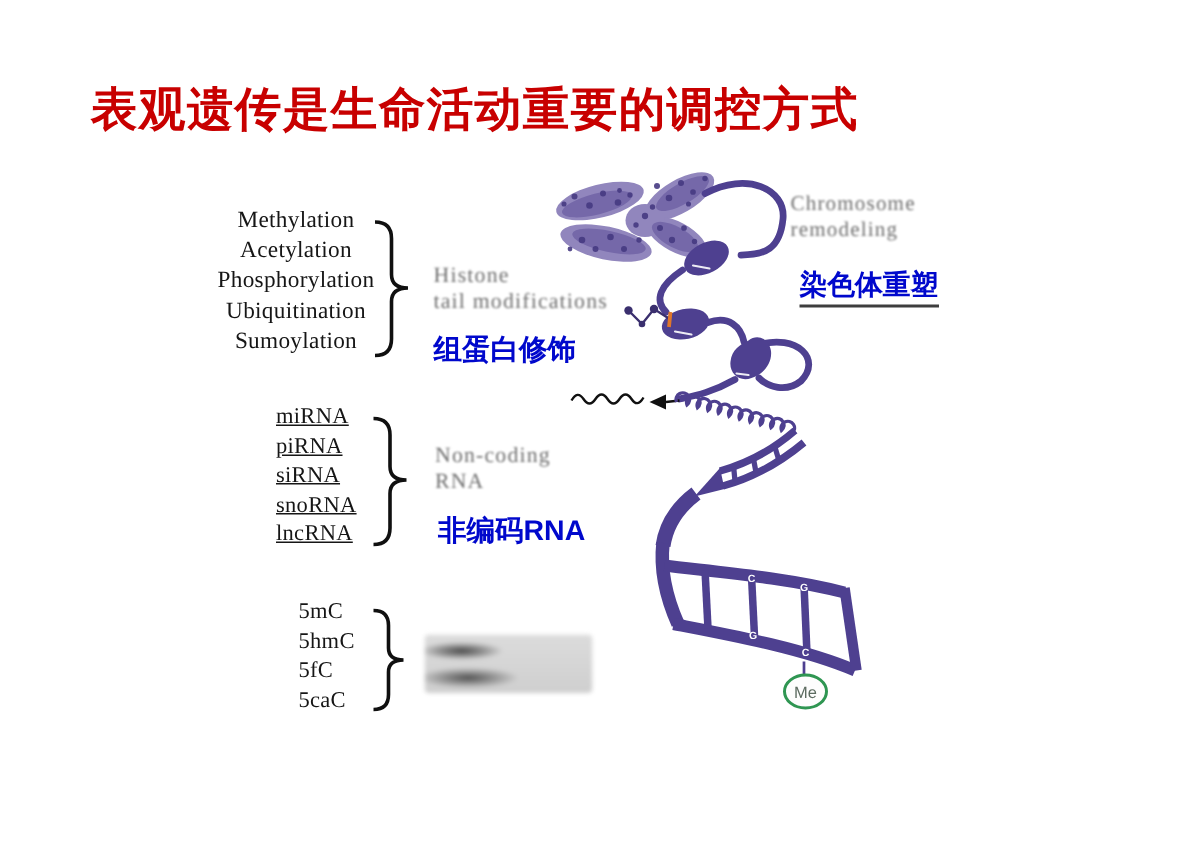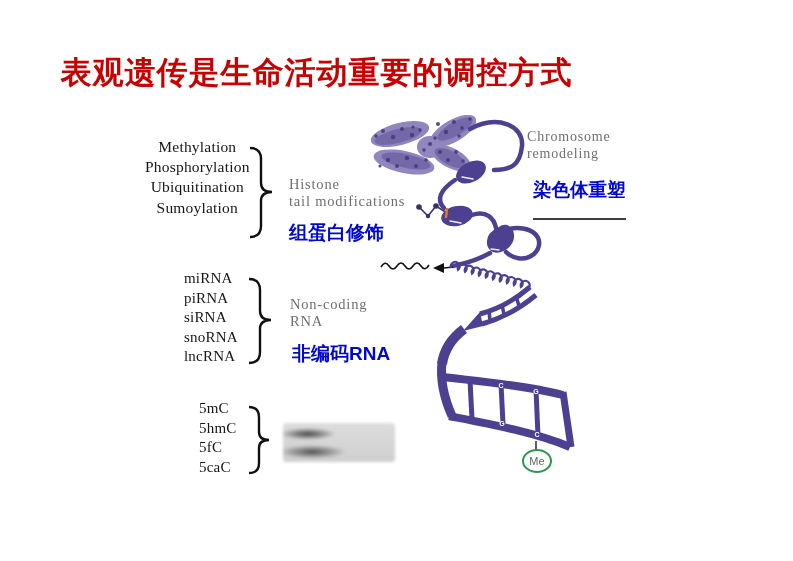--- a/index.html
+++ b/index.html
@@ -11,36 +11,36 @@
     position:absolute; top:52px; left:0; width:100%; text-align:center;
     font-size:31px; font-weight:bold; color:#c80000; letter-spacing:1px;
     white-space:nowrap;
   }
   .diagram-svg { position:absolute; left:0; top:0; }
   .mark-list {
     position:absolute; font-family:"Liberation Serif", serif; color:#161616;
     filter:blur(0.35px); letter-spacing:0.2px; white-space:nowrap;
   }
   .list-histone { left:145px; top:137px; font-size:15.5px; line-height:20.2px;text-align:center; }
-  .list-ncrna   { left:184px; top:269px; font-size:15px;   line-height:19.6px; }
+  .list-ncrna   { left:184px; top:269px; font-size:15px;   line-height:19.6px;text-decoration:underline; }
   .list-dna     { left:199px; top:399px; font-size:15px;   line-height:19.6px; }
   .en-label {
     position:absolute; font-family:"Liberation Serif", serif; color:#6f6f6f;
     filter:blur(0.7px); letter-spacing:0.8px; line-height:17px; white-space:nowrap;
   }
   .en-histone  { left:289px; top:176px; font-size:14.5px; }
   .en-remodel  { left:527px; top:128px; font-size:14px; }
   .en-ncrna    { left:290px; top:296px; font-size:14.5px; }
   .zh-label {
     position:absolute; font-weight:bold; color:#0008cc; white-space:nowrap;
     font-family:"Liberation Sans", sans-serif;
   }
   .zh-histone { left:289px; top:220px; font-size:19px; }
   .zh-remodel { left:533px; top:177px; font-size:18.5px;
-                border-bottom:2px solid #3e3e3e; padding-bottom:16px; }
+                border-bottom:2px solid #3e3e3e; padding-bottom:1px; }
   .zh-ncrna   { left:292px; top:341px; font-size:19px; }
   .zh-dna     { left:296px; top:466px; font-size:19px; }
   .gel-blob {
     position:absolute; left:283px; top:423px; width:112px; height:39px;
     border-radius:3px; filter:blur(1.4px);
     background:
       radial-gradient(28px 6px at 22% 28%, #474747 0%, rgba(90,90,90,0.55) 55%, rgba(200,200,200,0) 100%),
       radial-gradient(34px 7px at 26% 74%, #4f4f4f 0%, rgba(95,95,95,0.5) 55%, rgba(200,200,200,0) 100%),
       linear-gradient(#dcdcdc, #cfcfcf);
   }
@@ -183,20 +183,21 @@
       <g>
         <path d="M536,441 L536,450" stroke="#4e4090" stroke-width="1.8"></path>
         <ellipse cx="537" cy="461" rx="14" ry="11" fill="#fdfdfd" stroke="#2f9652" stroke-width="2"></ellipse>
         <text x="537" y="465" font-family="Liberation Sans, sans-serif" font-size="11" fill="#5c6b60" text-anchor="middle">Me</text>
       </g>
     </g>
   </svg>
 
   <div class="mark-list list-histone">
     <div>Methylation</div>
+    <div>Acetylation</div>
     <div>Phosphorylation</div>
     <div>Ubiquitination</div>
     <div>Sumoylation</div>
   </div>
 
   <div class="mark-list list-ncrna">
     <div>miRNA</div>
     <div>piRNA</div>
     <div>siRNA</div>
     <div>snoRNA</div>

